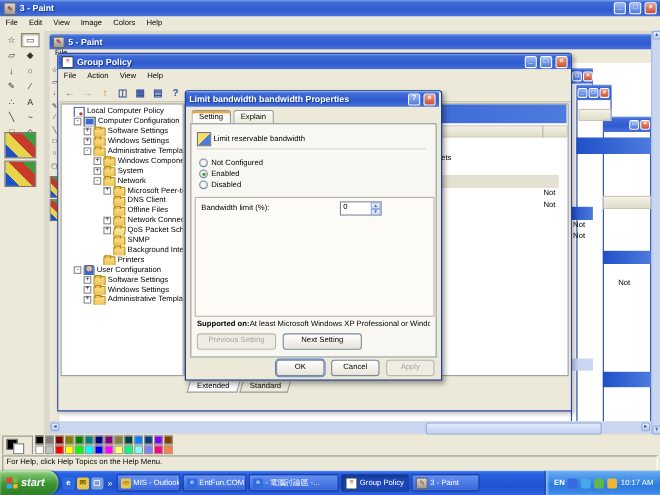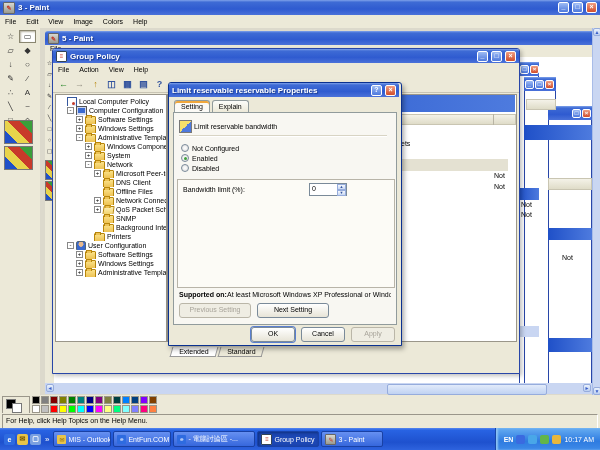--- a/index.html
+++ b/index.html
@@ -422,21 +422,21 @@
     <div class="vtabs abs" data-name="view-tabs" style="left:118px;top:295px;height:13px">
 
         <span class="vtab active" data-name="view-tab"><span>Extended</span></span>
 
         <span class="vtab" data-name="view-tab"><span>Standard</span></span>
       </div>
   </div>
 
   <div class="abs" id="dlg" data-name="properties-dialog" style="left:168px;top:82px;width:232px;height:262px">
     <div class="tb abs" data-name="dialog-titlebar" style="left:0;top:0;width:230px;height:14px;border-radius:2px 2px 0 0">
-      <span class="cap" data-name="dialog-title">Limit reservable reservable Properties</span>
+      <span class="cap" data-name="dialog-title">Limit bandwidth bandwidth Properties</span>
       <span class="wbtn" data-name="help-button">?</span>
       <span class="wbtn close" data-name="close-button">×</span>
     </div>
     <div class="abs" data-name="dialog-tabs" style="left:5px;top:17px;height:13px">
       
     <span class="dtab active" data-name="dialog-tab">Setting</span><span class="dtab" data-name="dialog-tab">Explain</span></div>
     <div class="dpage abs" data-name="dialog-tab-page" style="left:4px;top:29px;width:222px;height:211px"></div>
     <span class="abs" data-name="setting-icon" style="left:10px;top:37px"></span>
     <div class="abs" data-name="setting-title" style="left:25px;top:40px">Limit reservable bandwidth</div>
     <div class="abs" data-name="separator" style="left:10px;top:52px;width:208px;height:1px;background:#D8D4C4;box-shadow:0 1px #fff"></div>
@@ -527,20 +527,29 @@
           <span class="swatch" data-name="color-swatch" style="background: rgb(255, 128, 64);"></span>
         </div>
     </div>
   </div>
 
   <div class="abs" data-name="status-bar" style="left:0;top:413px;width:600px;height:15px;background:#ECE9D8;padding:1px 2px;box-sizing:border-box">
     <div class="sunken" data-name="status-text" style="height:11px;line-height:9px">For Help, click Help Topics on the Help Menu.</div>
   </div>
 
   <div class="abs" id="taskbar" data-name="taskbar" style="left:0;top:428px;width:600px;height:22px">
+    <div id="startbtn" data-name="start-button">
+      <span class="flag" data-name="windows-flag-icon" id="flagbox">
+          <i style="background: rgb(232, 69, 44);"></i>
+          <i style="background: rgb(124, 187, 60);"></i>
+          <i style="background: rgb(58, 165, 232);"></i>
+          <i style="background: rgb(242, 185, 32);"></i>
+        </span>
+      <span data-name="start-label">start</span>
+    </div>
     <div class="qlwrap" data-name="quick-launch">
 
     <span class="qlico" data-name="internet-explorer-icon" style="background: rgb(46, 107, 224);">e</span>
         <span class="qlico" data-name="outlook-icon" style="background: rgb(232, 196, 74);">✉</span>
         <span class="qlico" data-name="show-desktop-icon" style="background: rgb(122, 160, 224);">▢</span>
       </div>
     <span data-name="quick-launch-chevron" style="color:#fff;font-size:8px;margin-right:4px">»</span>
     <div data-name="task-buttons" style="display:flex;gap:2px;align-items:center">
 
         <span class="taskbtn" data-name="task-button" style="width: 58px;">

